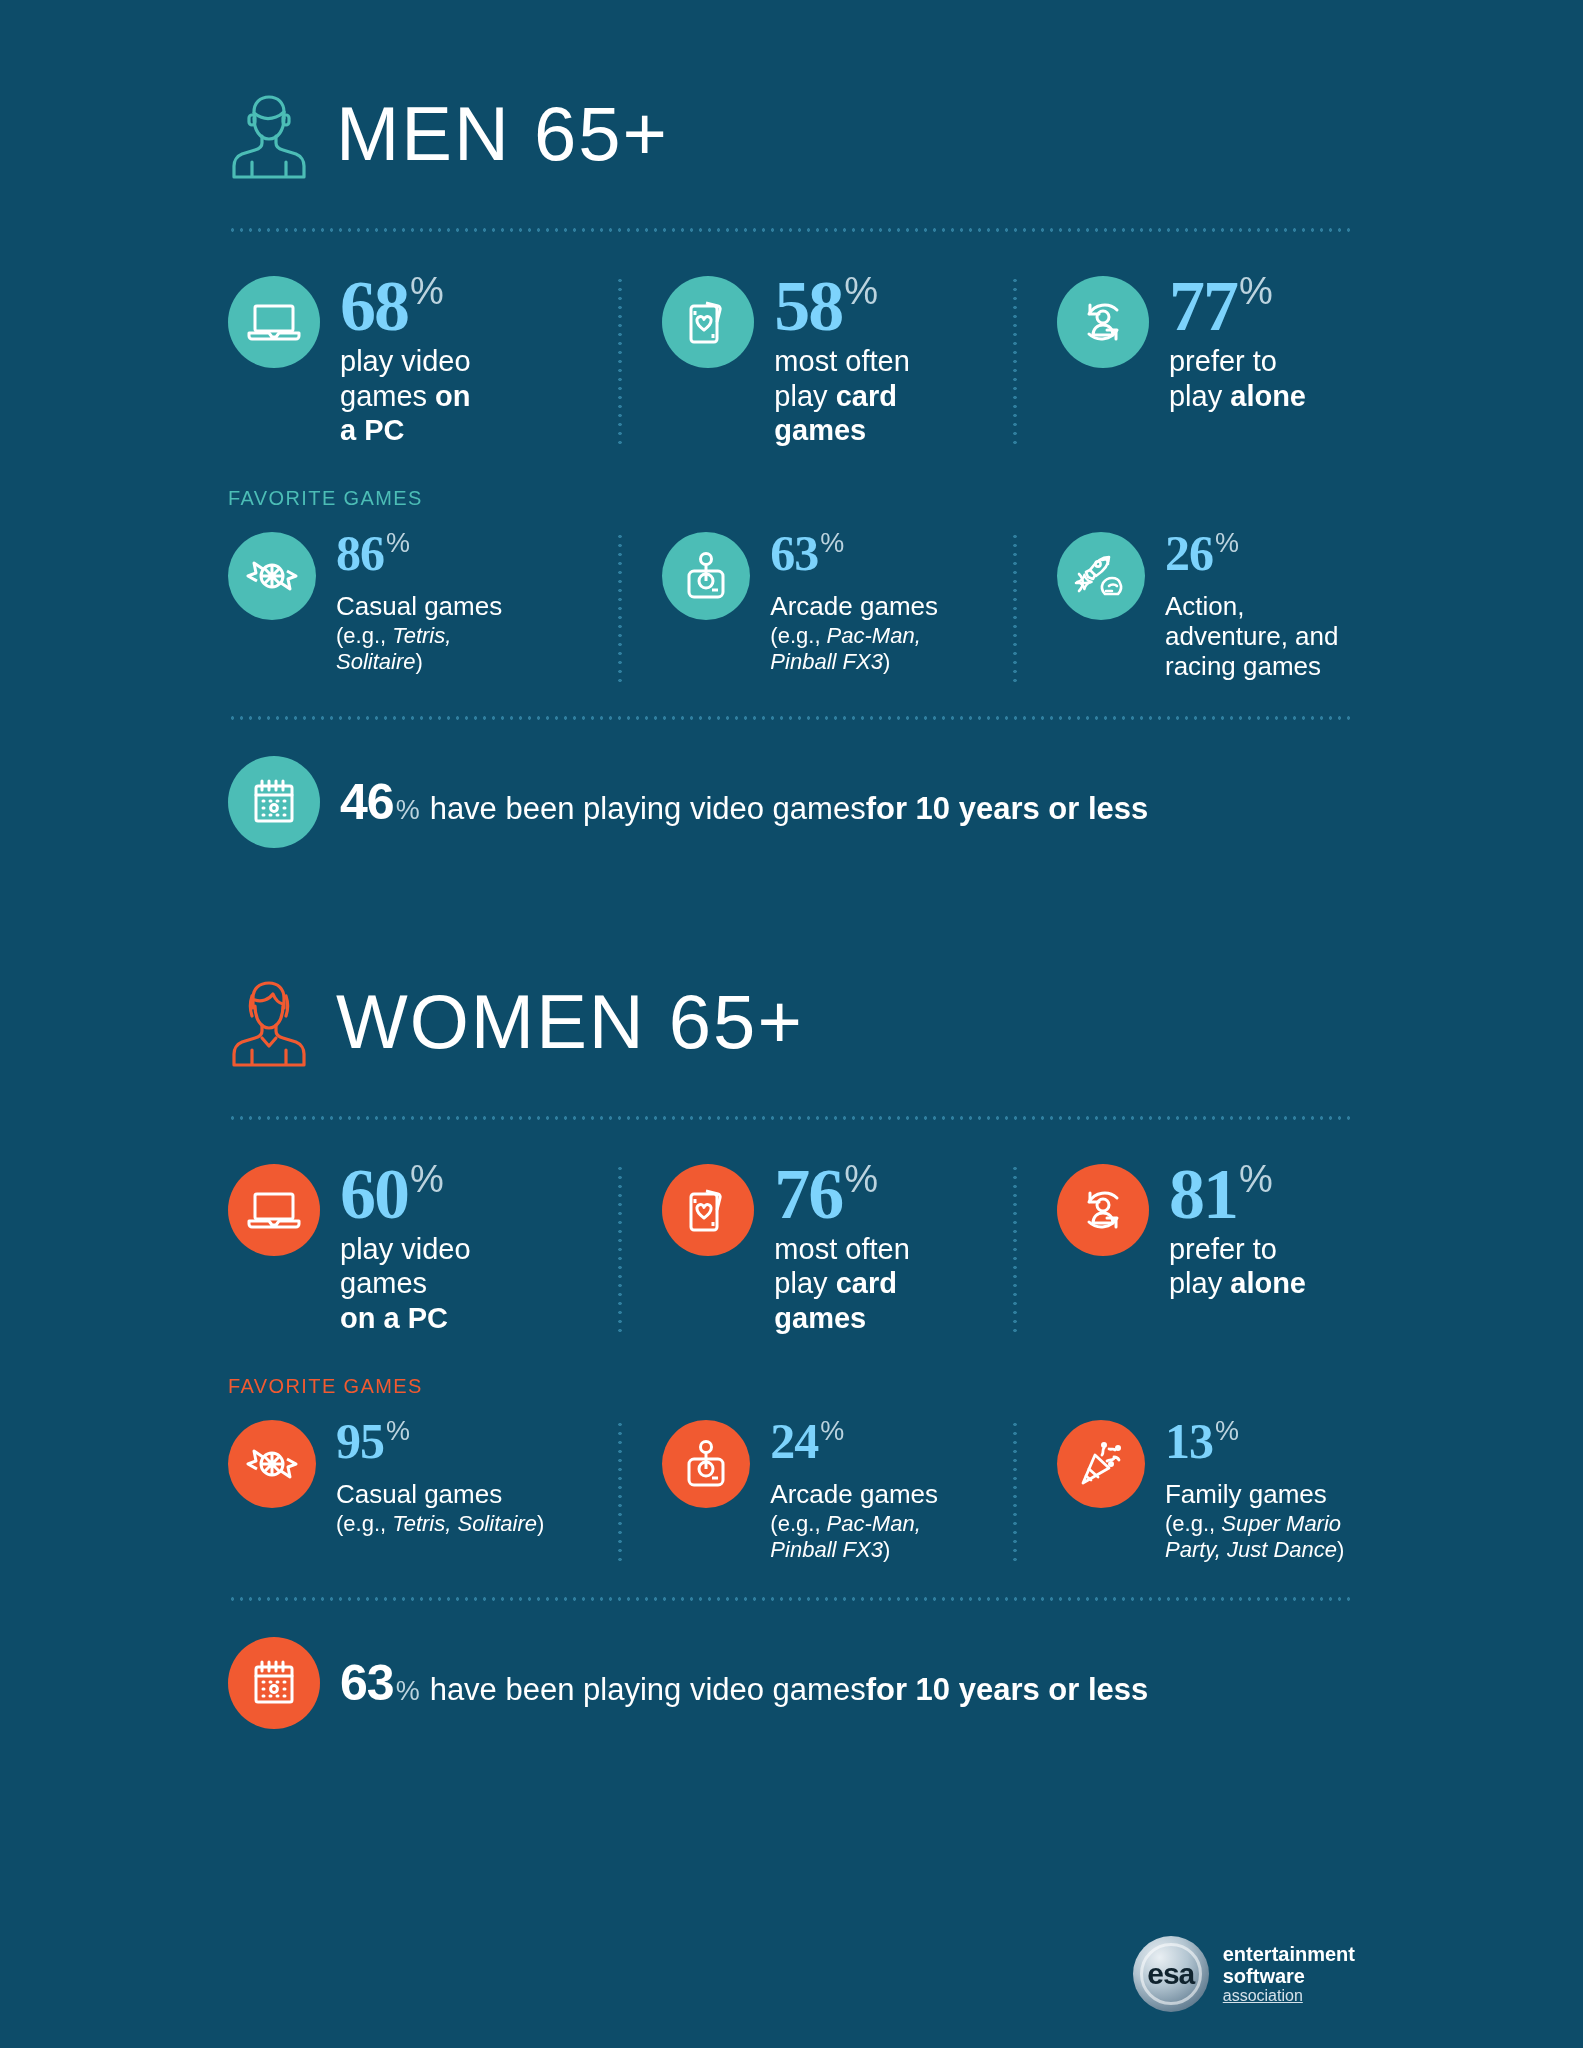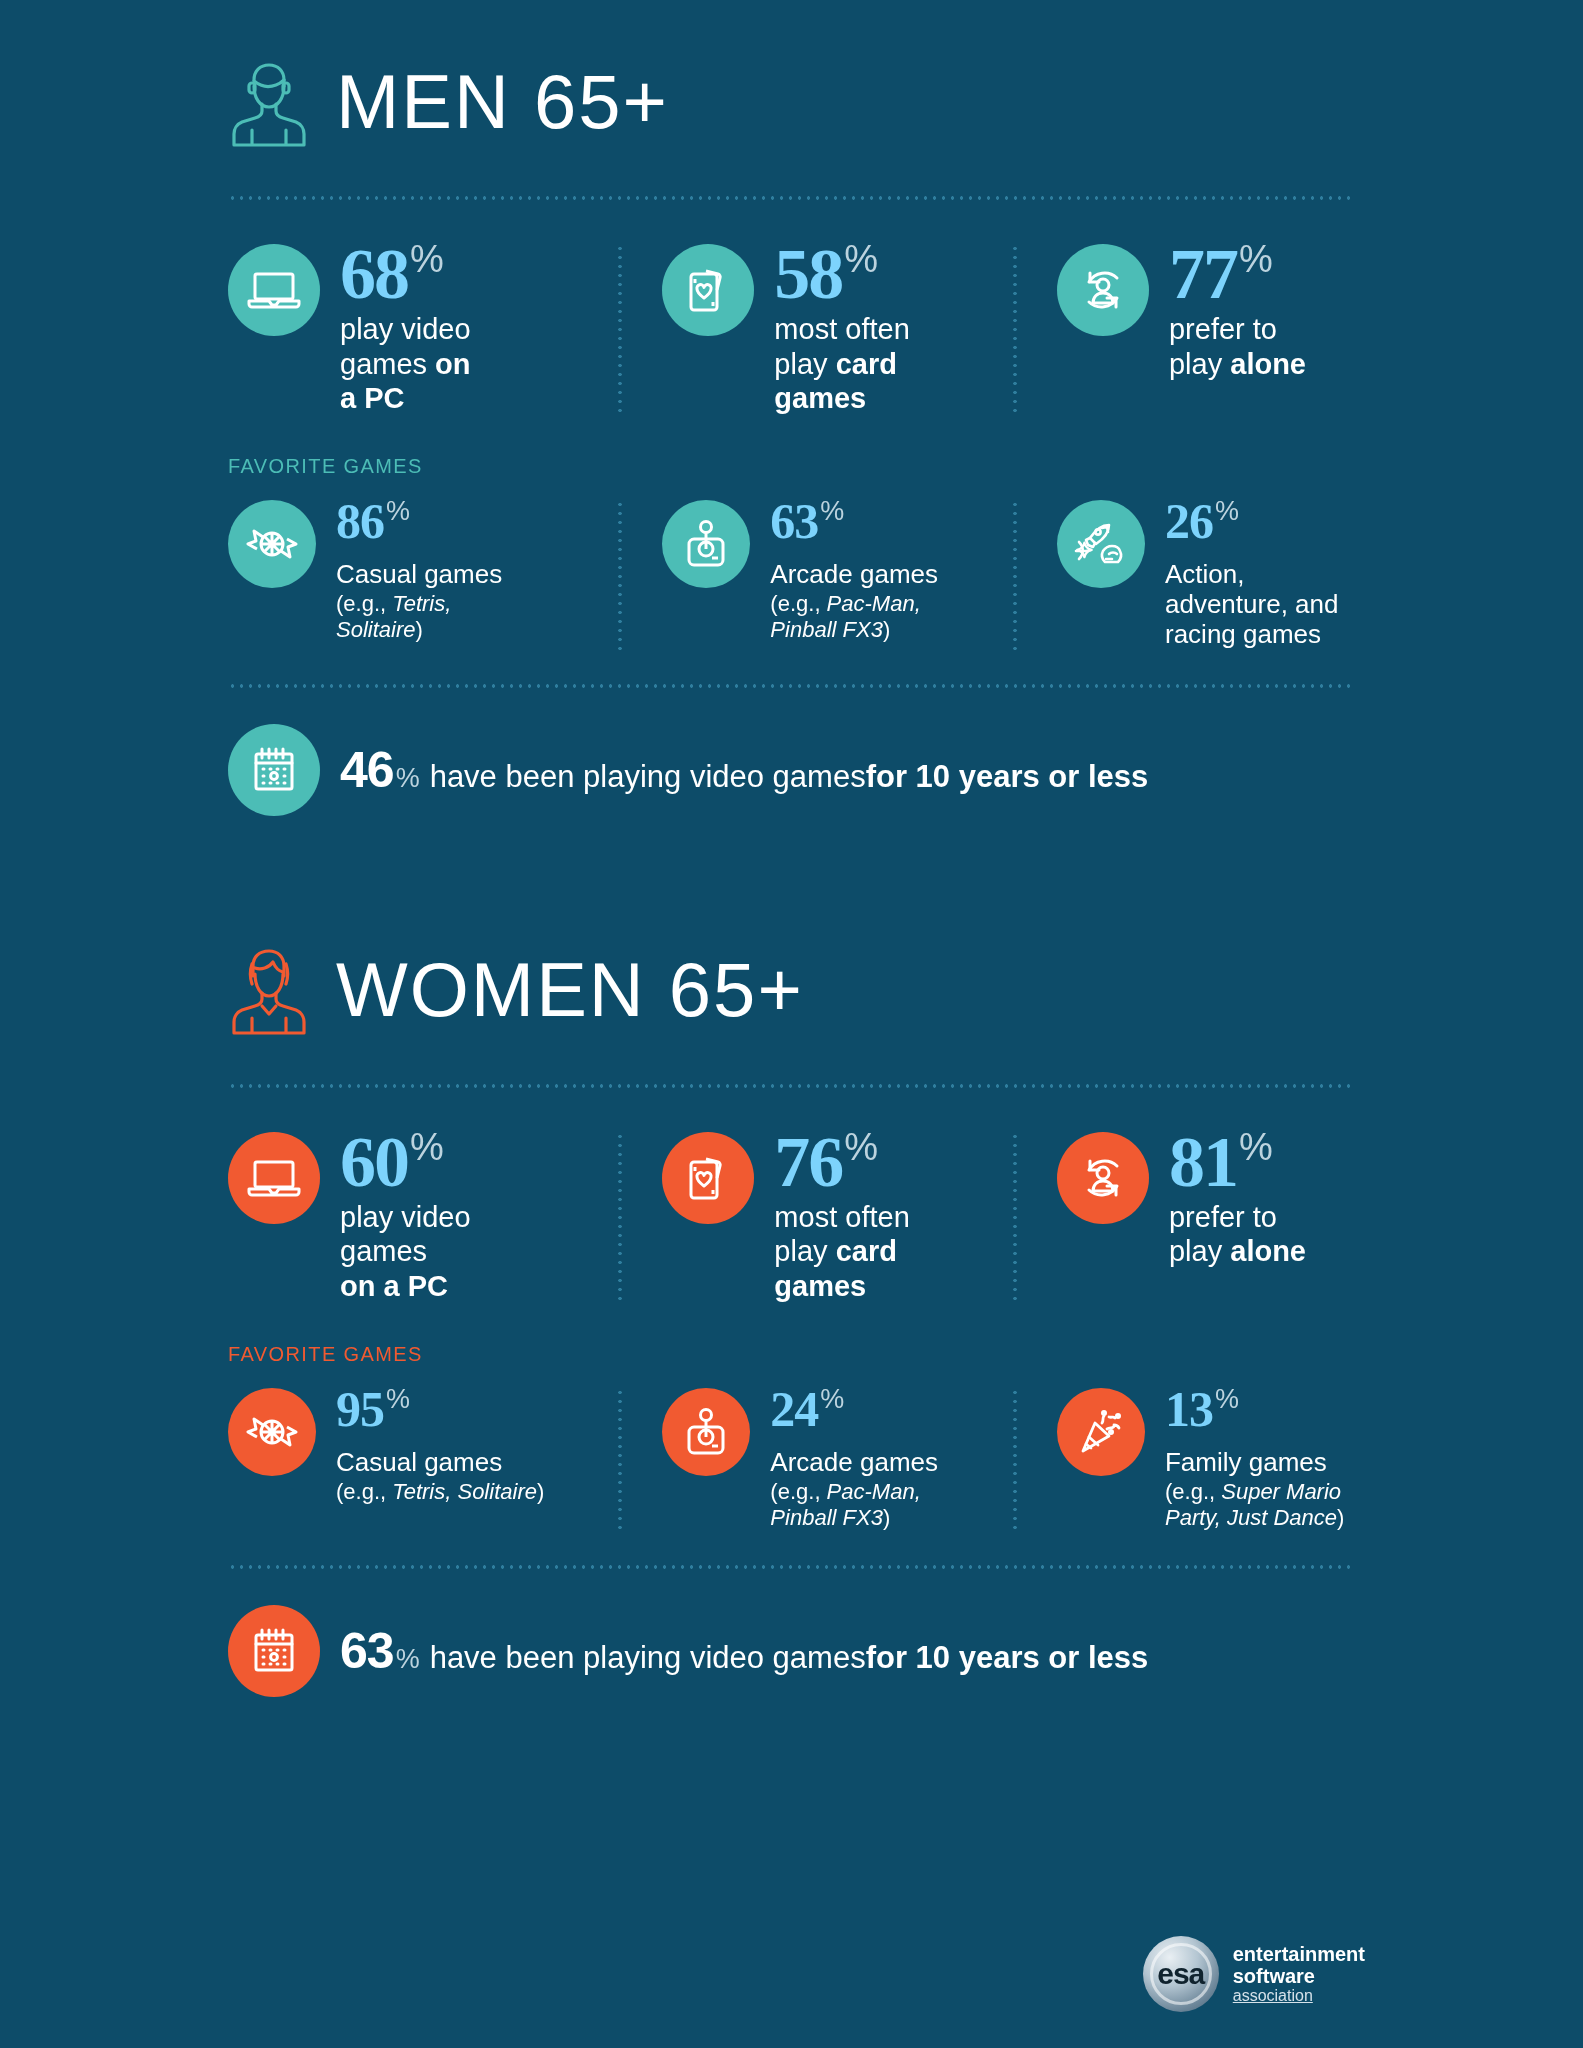--- a/index.html
+++ b/index.html
@@ -78,42 +78,42 @@
   .bar { display: flex; align-items: center; }
   .bar .text {
     font-size: 31px; color: #ffffff; margin-left: 20px;
     display: flex; align-items: baseline;
   }
   .bar .text b { font-weight: 700; }
   .bar .bnum { font-size: 50px; font-weight: 700; letter-spacing: -1px; line-height: 1; }
   .bar .bsign { font-size: 27px; color: #bcd3de; font-weight: 300; margin: 0 10px 0 2px; }
 
   
-  .logo { position: absolute; right: 218px; bottom: 36px; display: flex; align-items: center; gap: 14px; }
+  .logo { position: absolute; right: 228px; bottom: 36px; display: flex; align-items: center; gap: 14px; }
   .logo-badge {
     width: 76px; height: 76px; border-radius: 50%;
     background: radial-gradient(circle at 35% 28%, #e9eff3 0%, #b4c6d2 38%, #6d879a 72%, #3e5a70 100%);
     display: flex; align-items: center; justify-content: center; position: relative;
   }
   .logo-badge::after {
     content: ""; position: absolute; inset: 7px; border-radius: 50%;
     border: 3px solid rgba(255,255,255,0.55);
   }
   .logo-esa { font-size: 30px; font-weight: 700; color: #10232e; letter-spacing: -1px; z-index: 2; }
   .logo-lines { line-height: 1.12; }
   .logo-l1 { font-size: 20px; font-weight: 700; color: #ffffff; }
   .logo-l2 { font-size: 20px; font-weight: 700; color: #ffffff; }
   .logo-l3 { font-size: 16px; font-weight: 400; color: #d6e2ea; text-decoration: underline; }
 </style>
 </head>
 <body>
 
 <div class="page">
 
-  <div style="padding-top:54px">
+  <div style="padding-top:86px">
 
     <div class="sec-header">
       <span class="avatar-icon">
         <svg viewBox="0 0 82 96" fill="none" stroke="#4cbdb6" stroke-width="3.2" stroke-linecap="round" stroke-linejoin="round">
           <path d="M26 26c0-9 6-15 15-15s15 6 15 15v6"></path>
           <path d="M26 32c0 12 6 21 15 21s15-9 15-21"></path>
           <path d="M26 27c6 5 14 7 22 4 3-1 6-3 8-5"></path>
           <rect x="21" y="29" width="6" height="10" rx="3"></rect>
           <rect x="55" y="29" width="6" height="10" rx="3"></rect>
           <path d="M34 50v7c0 4-3 6-7 7L14 68c-5 2-8 7-8 12v11h70V80c0-5-3-10-8-12l-13-4c-4-1-7-3-7-7v-7"></path>

